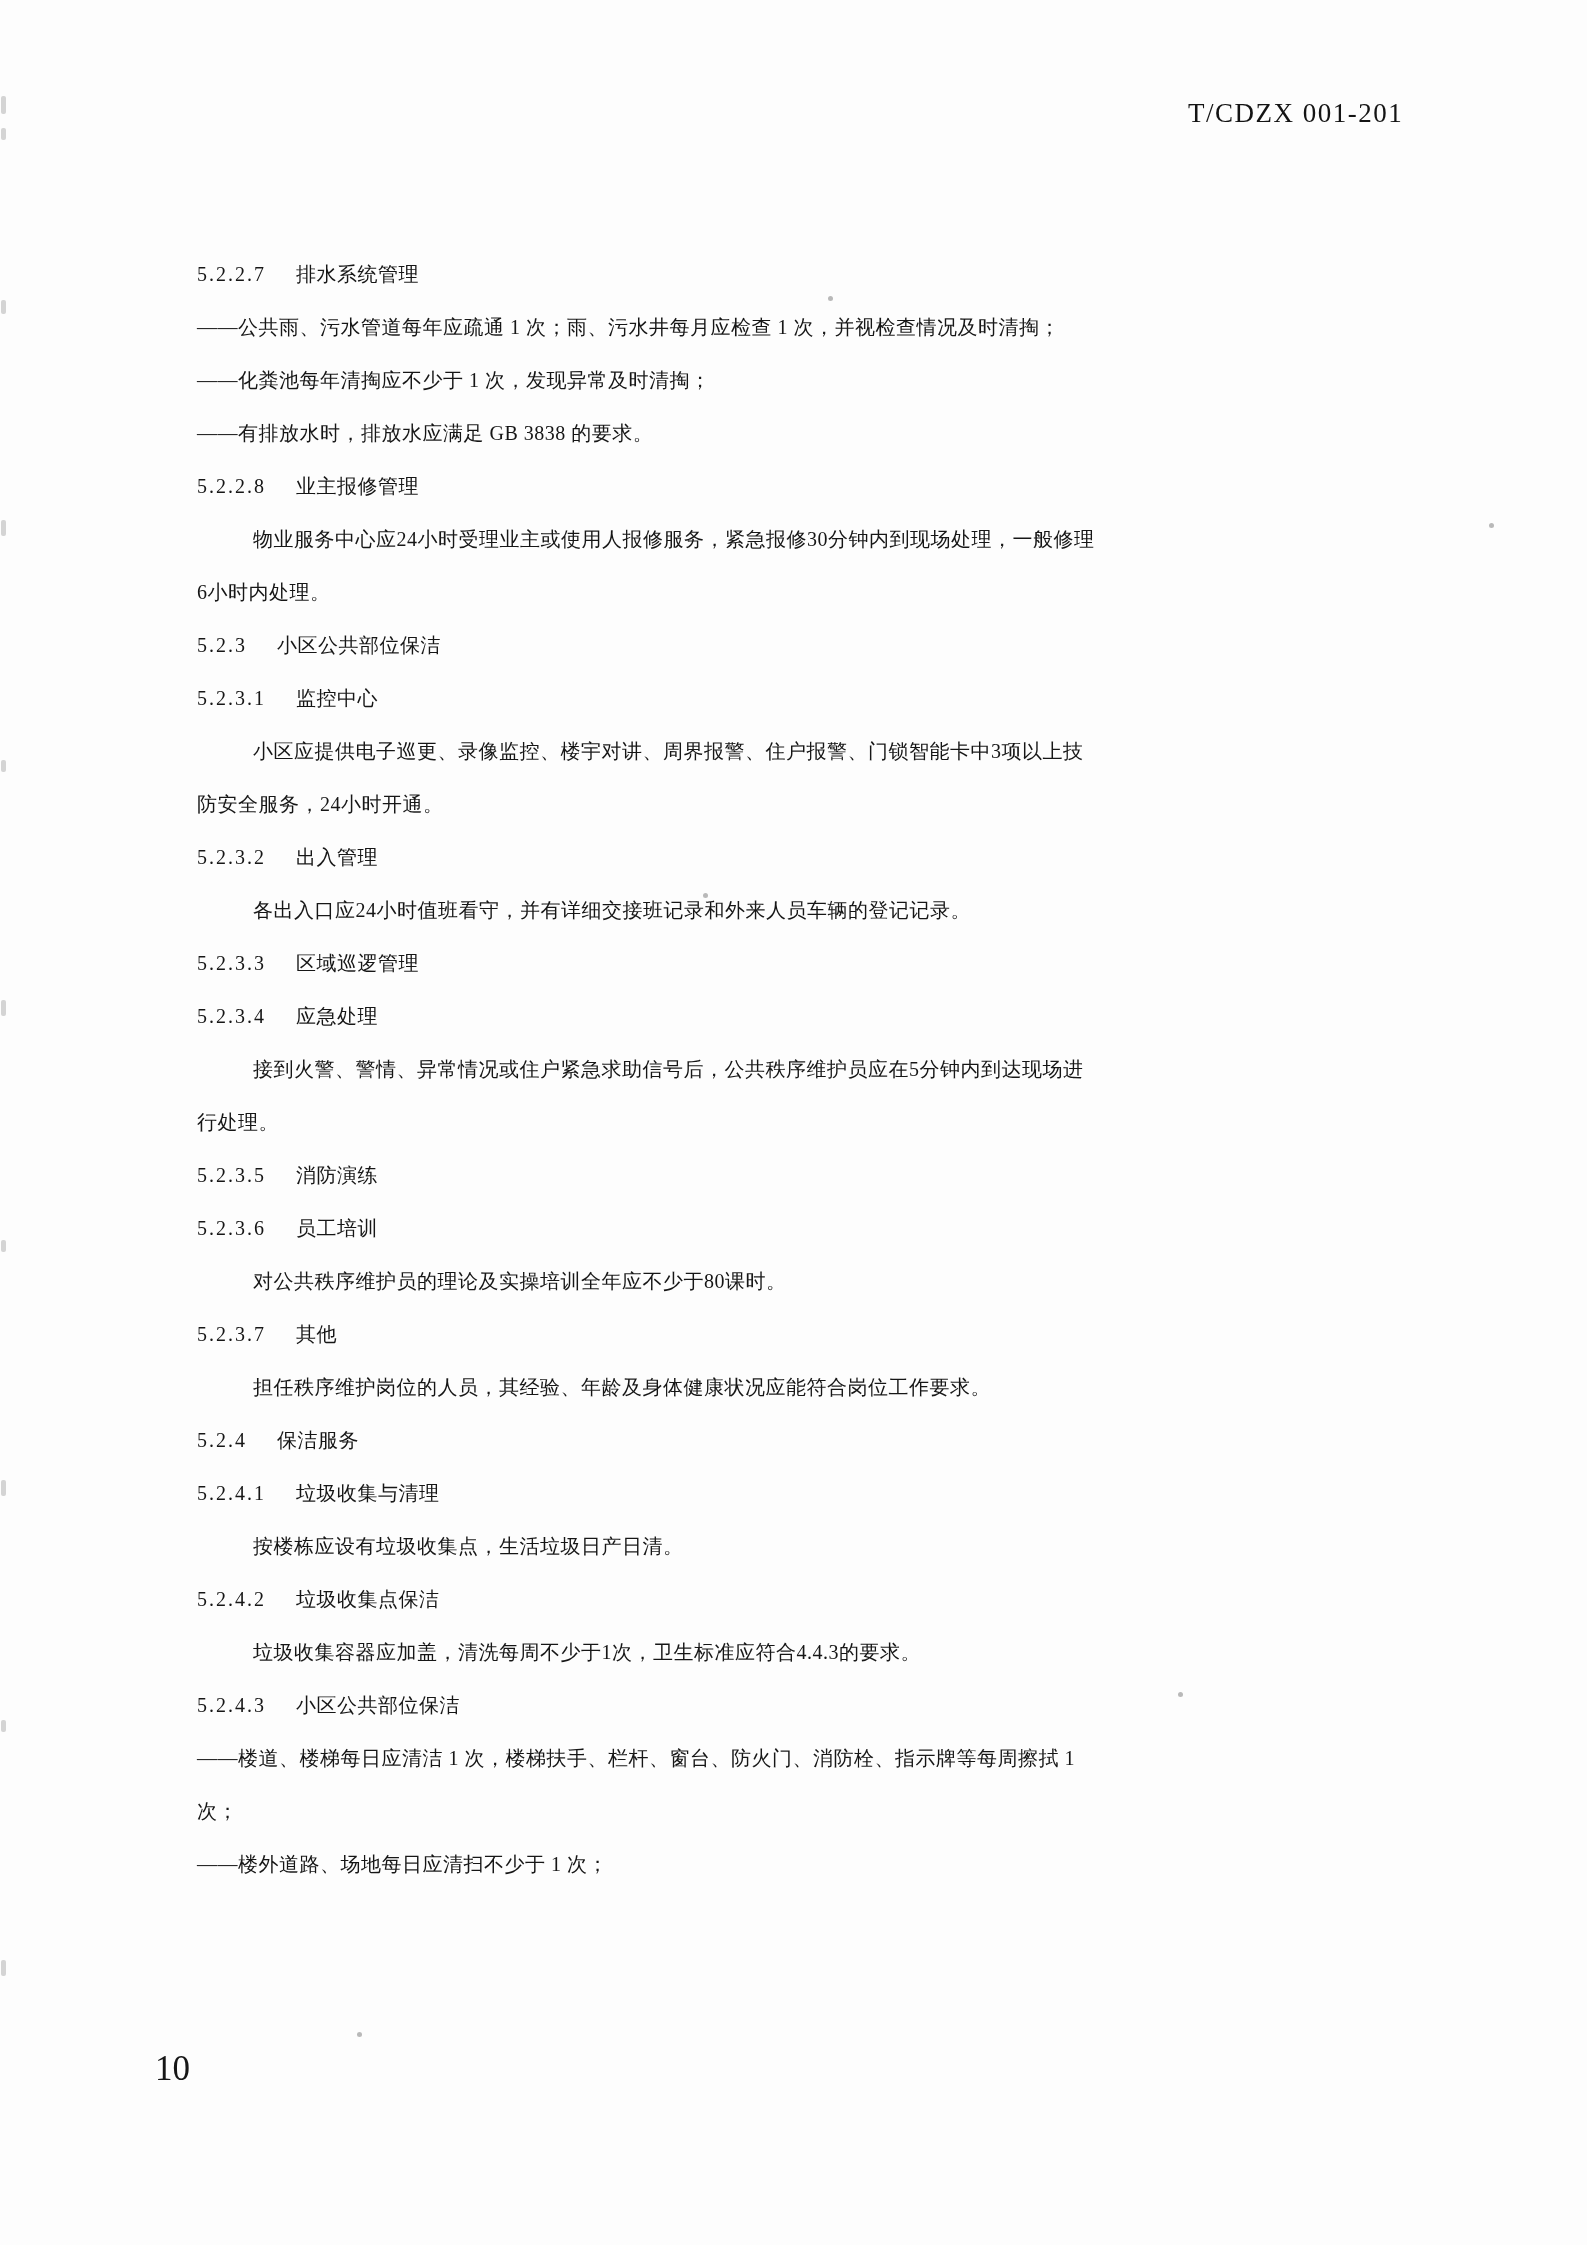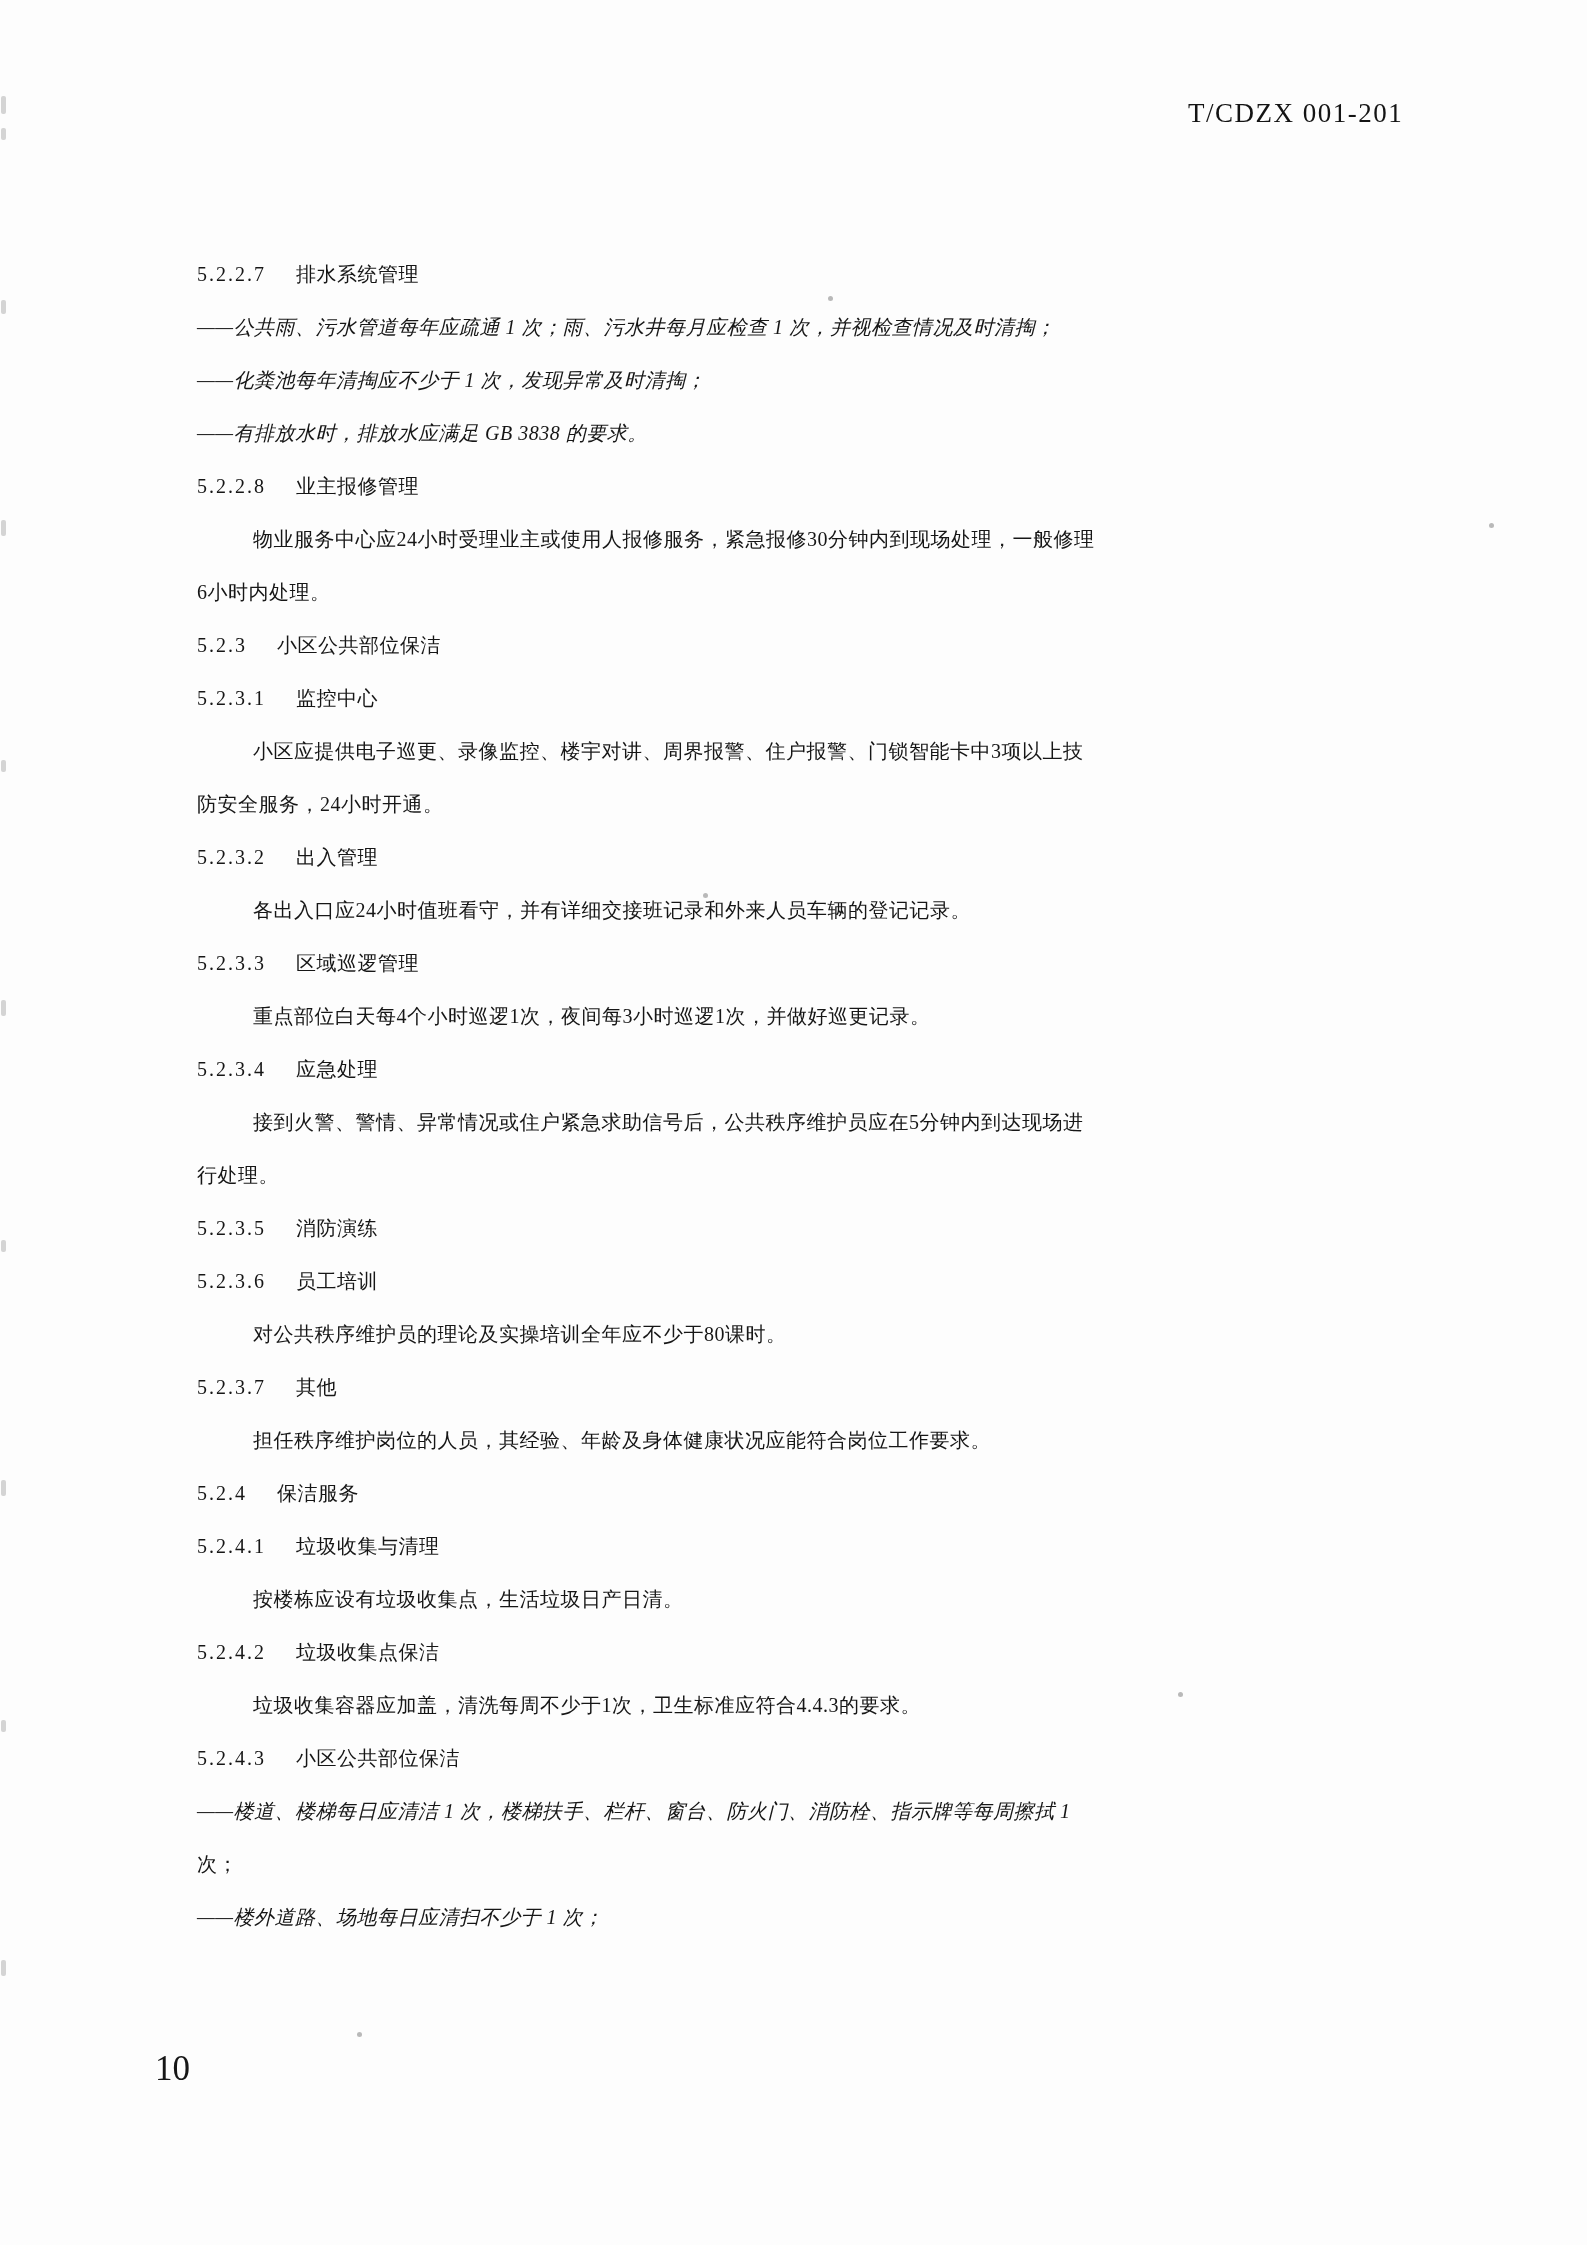--- a/index.html
+++ b/index.html
@@ -34,21 +34,21 @@
   .line {
     height: 53px;
     line-height: 53px;
     font-size: 20px;
     letter-spacing: 0.5px;
     white-space: nowrap;
     color: #161616;
   }
   .line.indent { padding-left: 56px; }
   .line.cont   { padding-left: 0; }
-  .line.dash   { padding-left: 0; font-style: italic; }
+  .line.dash   { padding-left: 0; }
   .line.heading .num { letter-spacing: 2px; }
   .line.heading .htitle { margin-left: 30px; }
   .page-num {
     position: absolute;
     left: 155px;
     top: 2042px;
     font-size: 35px;
     line-height: 53px;
     color: #161616;
   }
@@ -80,21 +80,20 @@
     <div class="line heading"><span class="num">5.2.2.8</span><span class="htitle">业主报修管理</span></div>
     <div class="line indent">物业服务中心应24小时受理业主或使用人报修服务，紧急报修30分钟内到现场处理，一般修理</div>
     <div class="line cont">6小时内处理。</div>
     <div class="line heading"><span class="num">5.2.3</span><span class="htitle">小区公共部位保洁</span></div>
     <div class="line heading"><span class="num">5.2.3.1</span><span class="htitle">监控中心</span></div>
     <div class="line indent">小区应提供电子巡更、录像监控、楼宇对讲、周界报警、住户报警、门锁智能卡中3项以上技</div>
     <div class="line cont">防安全服务，24小时开通。</div>
     <div class="line heading"><span class="num">5.2.3.2</span><span class="htitle">出入管理</span></div>
     <div class="line indent">各出入口应24小时值班看守，并有详细交接班记录和外来人员车辆的登记记录。</div>
     <div class="line heading"><span class="num">5.2.3.3</span><span class="htitle">区域巡逻管理</span></div>
-    <div class="line indent">重点部位白天每4个小时巡逻1次，夜间每3小时巡逻1次，并做好巡更记录。</div>
     <div class="line heading"><span class="num">5.2.3.4</span><span class="htitle">应急处理</span></div>
     <div class="line indent">接到火警、警情、异常情况或住户紧急求助信号后，公共秩序维护员应在5分钟内到达现场进</div>
     <div class="line cont">行处理。</div>
     <div class="line heading"><span class="num">5.2.3.5</span><span class="htitle">消防演练</span></div>
     <div class="line heading"><span class="num">5.2.3.6</span><span class="htitle">员工培训</span></div>
     <div class="line indent">对公共秩序维护员的理论及实操培训全年应不少于80课时。</div>
     <div class="line heading"><span class="num">5.2.3.7</span><span class="htitle">其他</span></div>
     <div class="line indent">担任秩序维护岗位的人员，其经验、年龄及身体健康状况应能符合岗位工作要求。</div>
     <div class="line heading"><span class="num">5.2.4</span><span class="htitle">保洁服务</span></div>
     <div class="line heading"><span class="num">5.2.4.1</span><span class="htitle">垃圾收集与清理</span></div>

